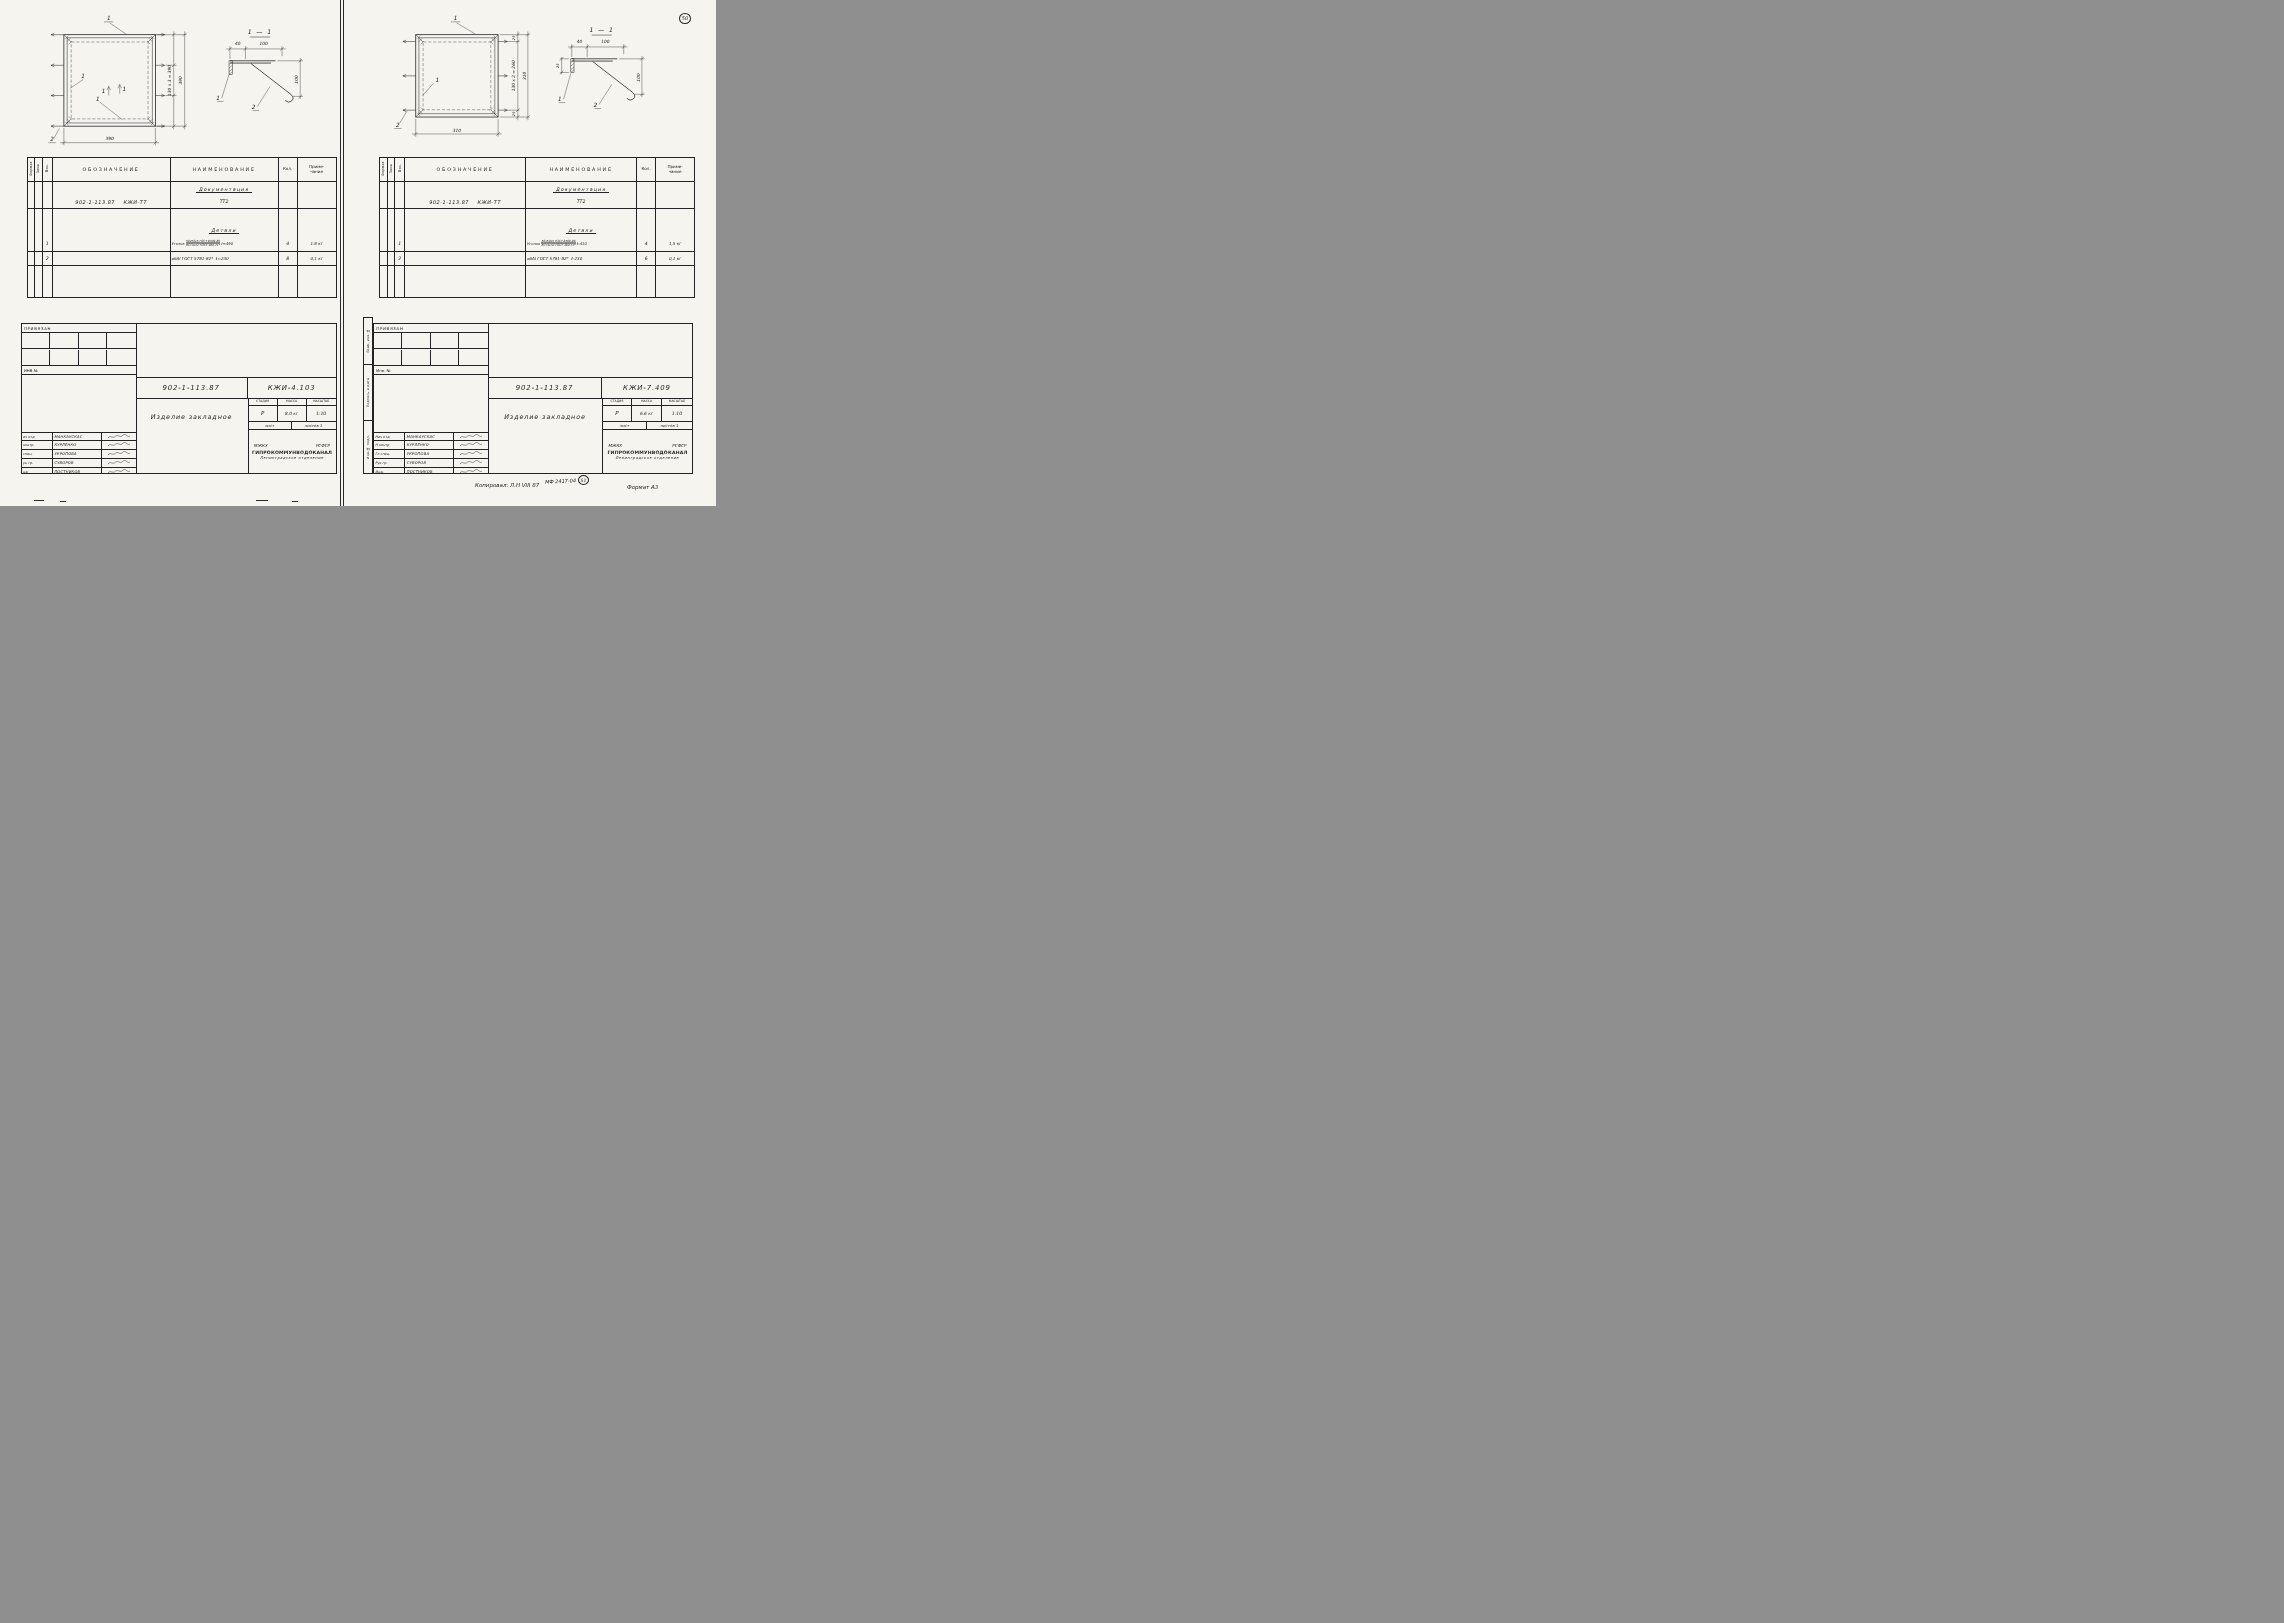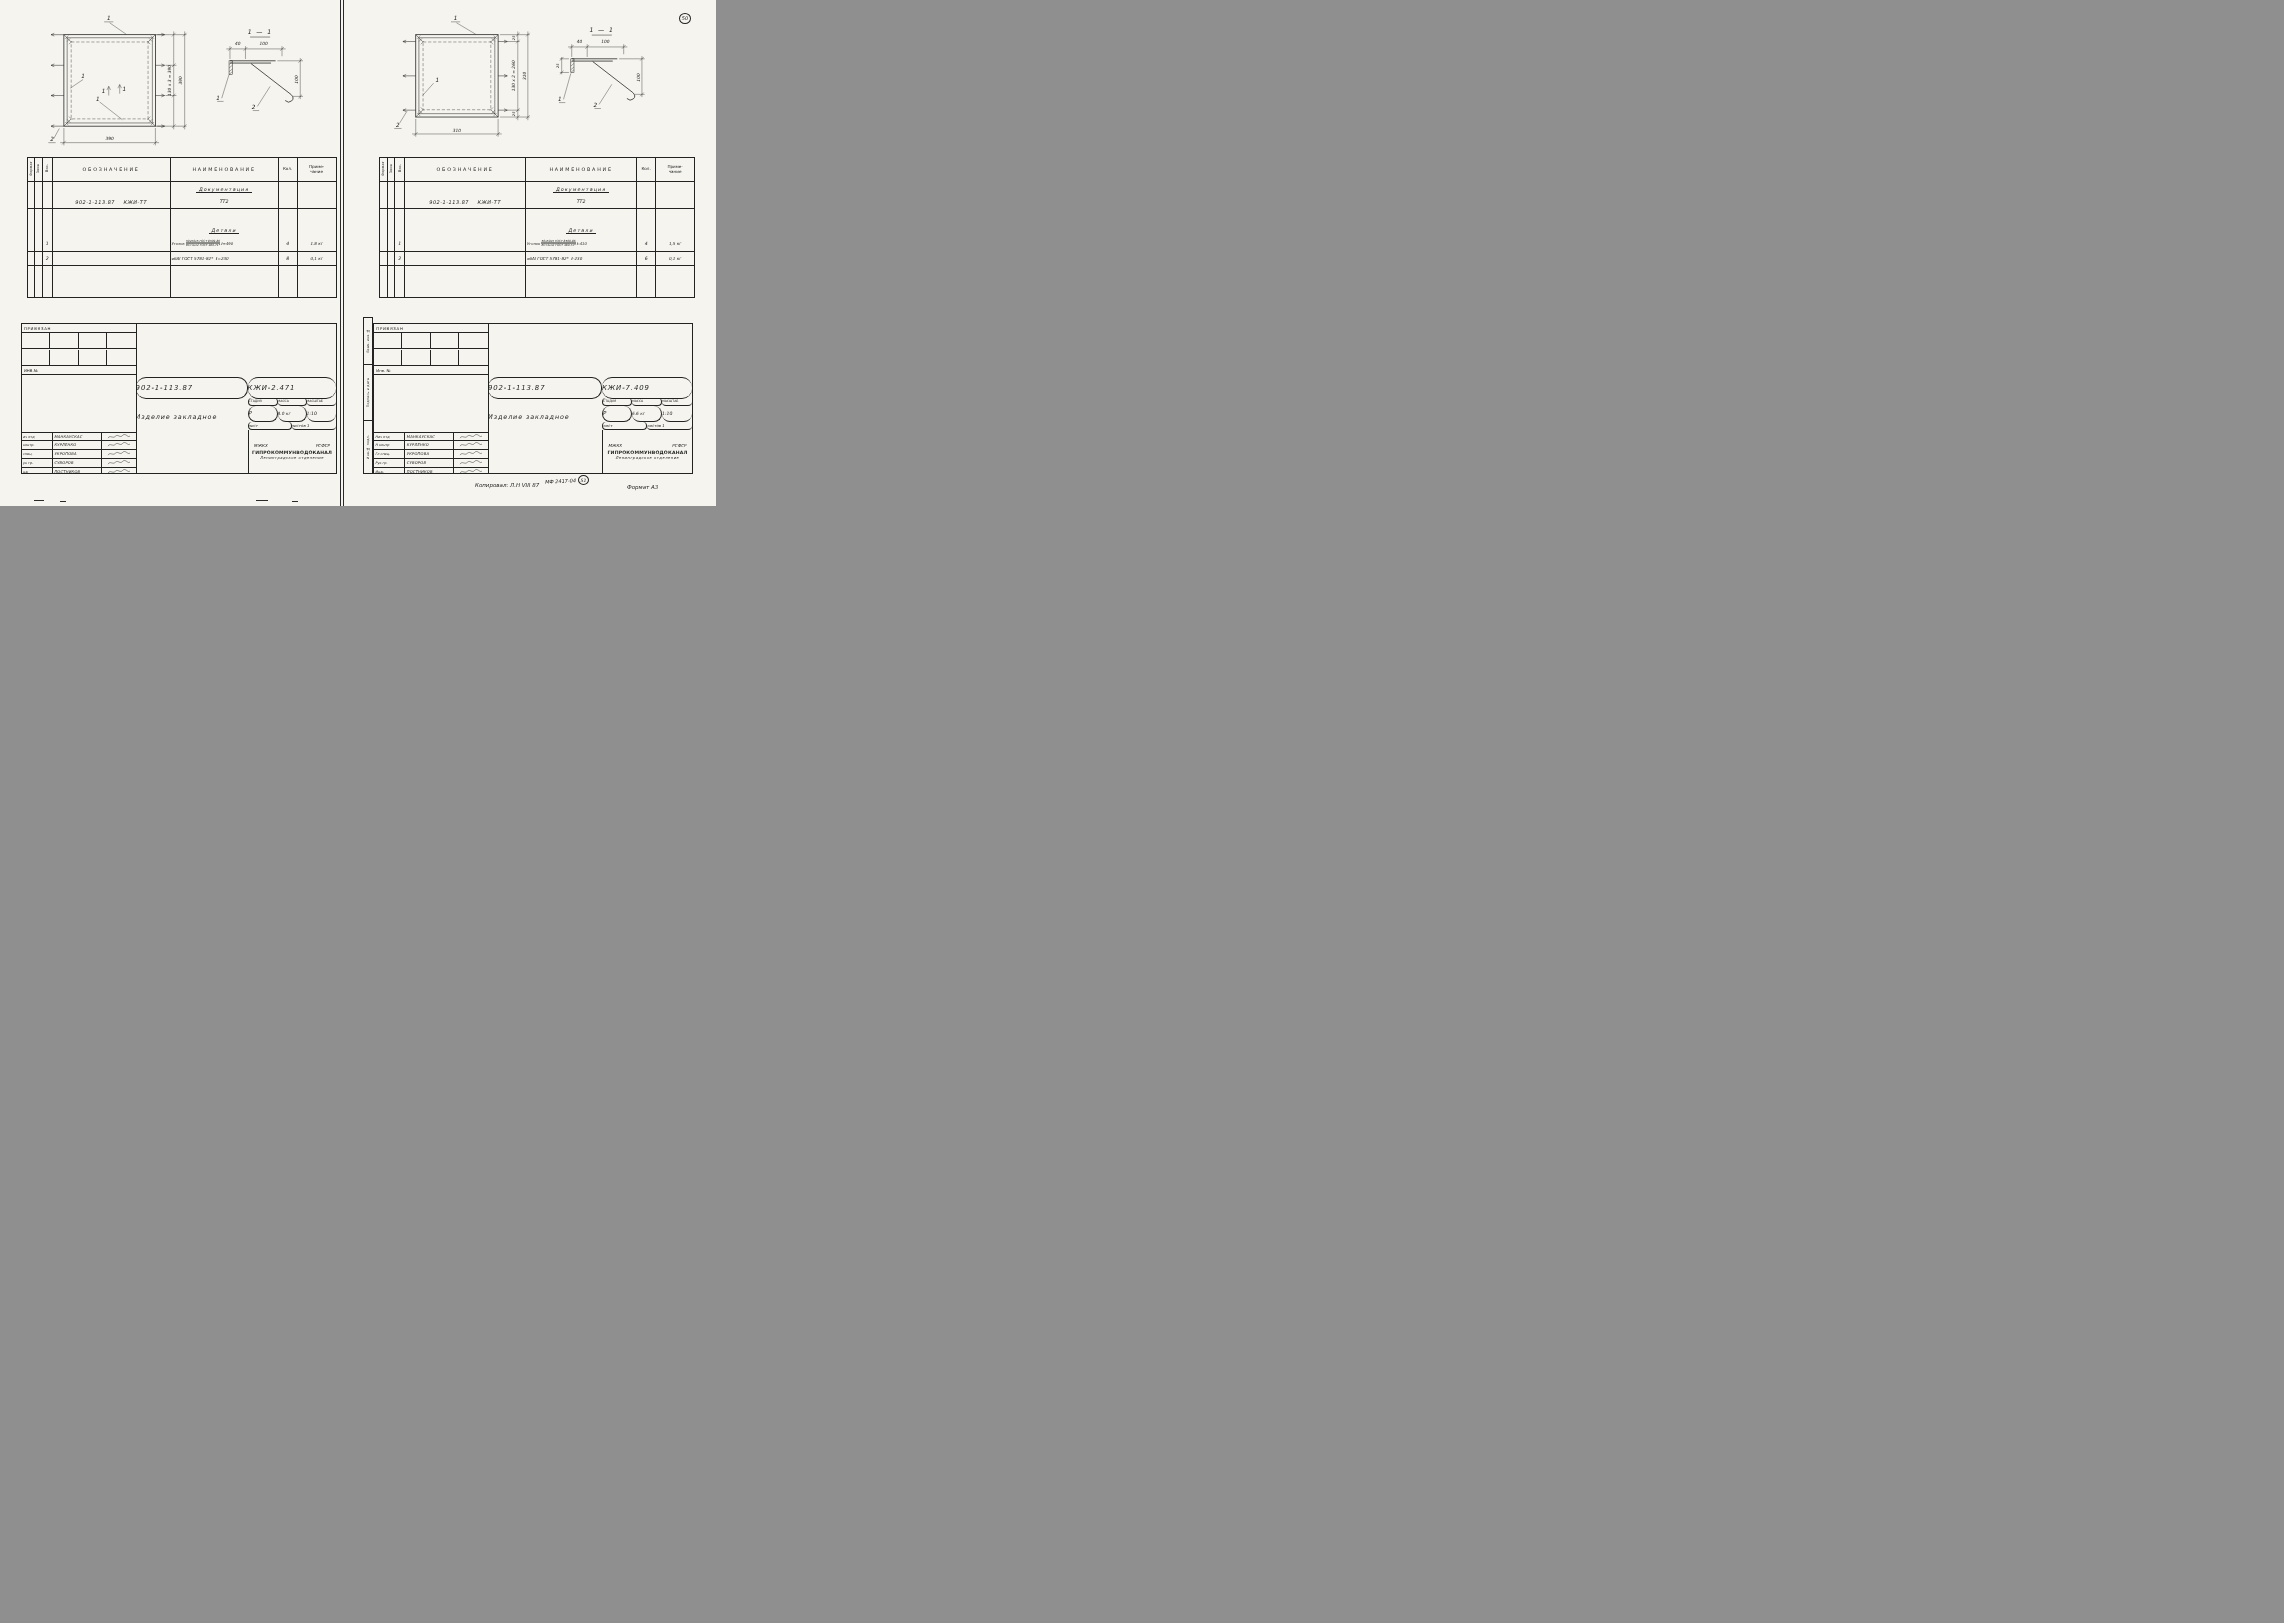--- a/index.html
+++ b/index.html
@@ -42,21 +42,21 @@
          letter-spacing:1.1px; font-size:4.8px; font-style:italic; }
   .doc-des { font-size:5px; letter-spacing:0.5px; font-style:italic; text-align:center; }
   .nm-cell { font-size:3.7px; font-style:italic; }
   .frac { display:inline-flex; flex-direction:column; text-align:center; font-size:2.9px;
           line-height:1.25; vertical-align:middle; transform:translateY(-0.5px); }
   .frac .ft { border-bottom:0.4px solid #232323; }
 
   
   .tb { position:absolute; border:1px solid #232323; overflow:hidden; }
   .c { position:absolute; display:flex; align-items:center; overflow:hidden; font-size:4.1px; }
-  .cc { justify-content:flex-start; text-align:center;border-radius:10px; }
+  .cc { justify-content:center; text-align:center; }
   .bb { border-bottom:0.6px solid #232323; }
   .br { border-right:0.6px solid #232323; }
   .bt { border-top:0.6px solid #232323; }
   .bl { border-left:0.6px solid #232323; }
   .role { font-size:3.4px; font-style:italic; padding-left:1.4px; }
   .nm { font-size:3.7px; letter-spacing:0.2px; padding-left:1.8px; font-style:italic; }
   .sig { display:block; margin:auto; }
 
   .strip { position:absolute; border:0.8px solid #232323; display:flex; flex-direction:column; }
   .strip .sc { display:flex; align-items:center; justify-content:center; }
@@ -256,21 +256,21 @@
       <div class="c bb" style="left:85px;top:25.6px;width:29px;height:16.4px"></div>
       <div class="c bb" style="left:0;top:42px;width:114px;height:9px;font-size:3.9px;padding-left:2.3px">
           <span>ИНВ.№</span>
         </div>
       <div class="c bl" style="left:114px;top:0;width:0;height:149px"></div>
 
       <div class="c bt bb br cc it" style="left:114px;top:53px;width:112px;height:22px;font-size:6.9px;letter-spacing:0.9px">
           <span>902-1-113.87</span>
         </div>
       <div class="c bt bb cc it" style="left:226px;top:53px;width:88px;height:22px;font-size:6.9px;letter-spacing:0.9px">
-          <span>КЖИ-2.471</span>
+          <span>КЖИ-4.103</span>
         </div>
 
       <div class="c cc it" style="left:114px;top:74px;width:112px;height:74px;align-items:flex-start;padding-top:14.6px;font-size:6.4px;letter-spacing:0.9px">
           <span>Изделие закладное</span>
         </div>
 
       <div class="c bl br bb cc" style="left:226px;top:74px;width:30px;height:7.8px;font-size:3.1px">
           <span>СТАДИЯ</span>
         </div>
       <div class="c br bb cc" style="left:256px;top:74px;width:29px;height:7.8px;font-size:3.1px">

